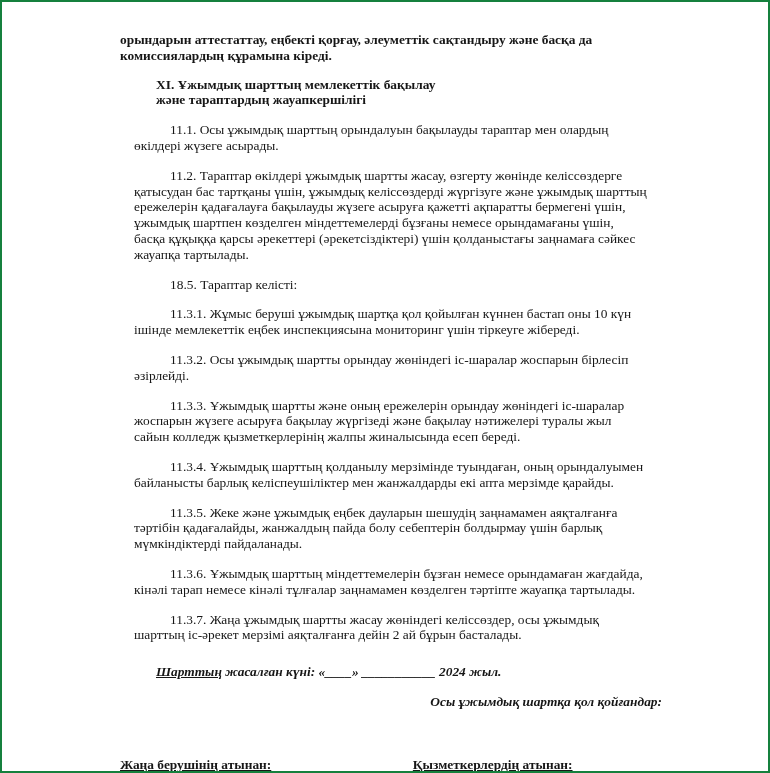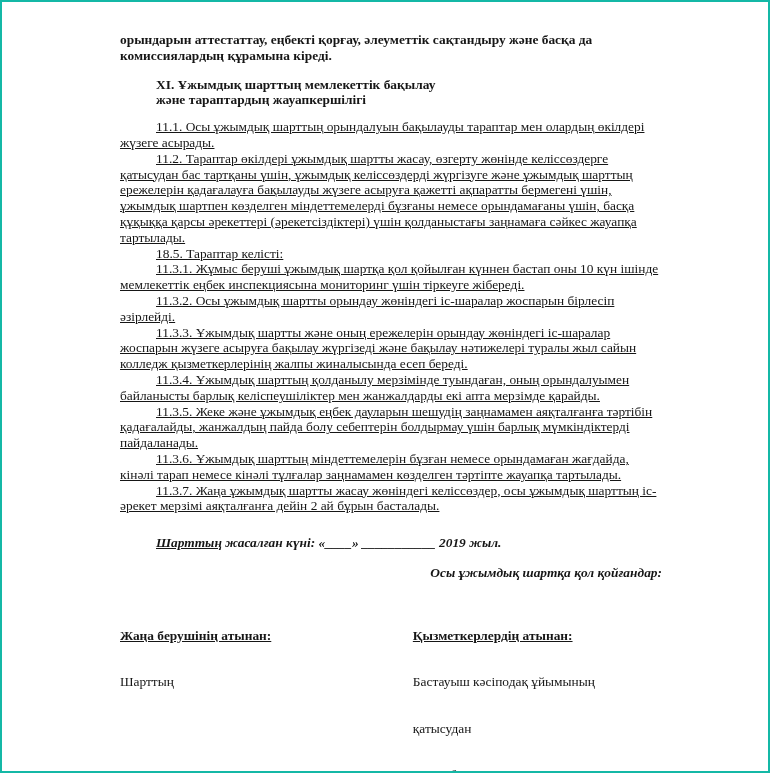--- a/index.html
+++ b/index.html
@@ -1,29 +1,29 @@
 <!DOCTYPE html>
 <html><head>
 <meta charset="utf-8">
 <style>
   html,body{margin:0;padding:0;background:#fff;}
   .frame{
     width:770px;height:773px;box-sizing:border-box;
-    background:#ffffff;border:2px solid #14b8a6;overflow:hidden;
+    background:#ffffff;border:2px solid #15803d;overflow:hidden;
     font-family:"Liberation Serif","DejaVu Serif",serif;
     color:#161616;
   }
   .content{
     padding:30px 106px 0 118px;
     font-size:13.4px;line-height:15.8px;
     text-align:left;
   }
   .intro{font-weight:bold;margin:0 0 13px 0;}
   .heading{font-weight:bold;padding-left:36px;margin:0 0 11px 0;}
-  .clause{margin:0;text-indent:36px;text-decoration:underline;}
+  .clause{margin:14px;text-indent:36px;}
   .date-line{margin:21px 0 0 0;text-indent:36px;font-style:italic;font-weight:bold;white-space:pre-wrap;}
   .date-line .u{text-decoration:underline;font-family:Liberation Serif, serif;}
   .signatories-line{margin:14px 0 0 0;text-indent:36px;font-style:italic;font-weight:bold;text-align:right;}
   .sig-grid{display:flex;margin-top:16px;line-height:15.5px;}
   .sig-col{white-space:pre-wrap;}
   .sig-col.left{width:295px;}
   .sig-col.right{width:251px;}
   .sig-header{font-weight:bold;text-decoration:underline;}
   .sig-role,.sig-name{min-height:15.5px;}
 </style>
@@ -44,21 +44,21 @@
     <p class="clause">11.2. Тараптар өкілдері ұжымдық шартты жасау, өзгерту жөнінде келіссөздерге қатысудан бас тартқаны үшін, ұжымдық келіссөздерді жүргізуге және ұжымдық шарттың ережелерін қадағалауға бақылауды жүзеге асыруға қажетті ақпаратты бермегені үшін, ұжымдық шартпен көзделген міндеттемелерді бұзғаны немесе орындамағаны үшін, басқа құқыққа қарсы әрекеттері (әрекетсіздіктері) үшін қолданыстағы заңнамаға сәйкес жауапқа тартылады.</p>
     <p class="clause">18.5. Тараптар келісті:</p>
     <p class="clause">11.3.1. Жұмыс беруші ұжымдық шартқа қол қойылған күннен бастап оны 10 күн ішінде мемлекеттік еңбек инспекциясына мониторинг үшін тіркеуге жібереді.</p>
     <p class="clause">11.3.2. Осы ұжымдық шартты орындау жөніндегі іс-шаралар жоспарын бірлесіп әзірлейді.</p>
     <p class="clause">11.3.3. Ұжымдық шартты және оның ережелерін орындау жөніндегі іс-шаралар жоспарын жүзеге асыруға бақылау жүргізеді және бақылау нәтижелері туралы жыл сайын колледж қызметкерлерінің жалпы жиналысында есеп береді.</p>
     <p class="clause">11.3.4. Ұжымдық шарттың қолданылу мерзімінде туындаған, оның орындалуымен байланысты барлық келіспеушіліктер мен жанжалдарды екі апта мерзімде қарайды.</p>
     <p class="clause">11.3.5. Жеке және ұжымдық еңбек дауларын шешудің заңнамамен аяқталғанға тәртібін қадағалайды, жанжалдың пайда болу себептерін болдырмау үшін барлық мүмкіндіктерді пайдаланады.</p>
     <p class="clause">11.3.6. Ұжымдық шарттың міндеттемелерін бұзған немесе орындамаған жағдайда, кінәлі тарап немесе кінәлі тұлғалар заңнамамен көзделген тәртіпте жауапқа тартылады.</p>
     <p class="clause">11.3.7. Жаңа ұжымдық шартты жасау жөніндегі келіссөздер, осы ұжымдық шарттың іс-әрекет мерзімі аяқталғанға дейін 2 ай бұрын басталады.</p>
 
-    <p class="date-line"><span class="u">Шарттың</span><span> жасалған күні: «____» ___________ 2019 жыл.</span></p>
+    <p class="date-line"><span class="u">Шарттың</span><span> жасалған күні: «____» ___________ 2024 жыл.</span></p>
 
     <p class="signatories-line">Осы ұжымдық шартқа қол қойғандар:</p>
 
     <div class="sig-grid">
 
       <div class="sig-col left">
         <div class="sig-header">Жаңа берушінің атынан:</div>
         <div class="sig-role">Шарттың</div>
         <div class="sig-role"></div>
         <div class="sig-name">Джумадилов Асет  Казыевич</div>

